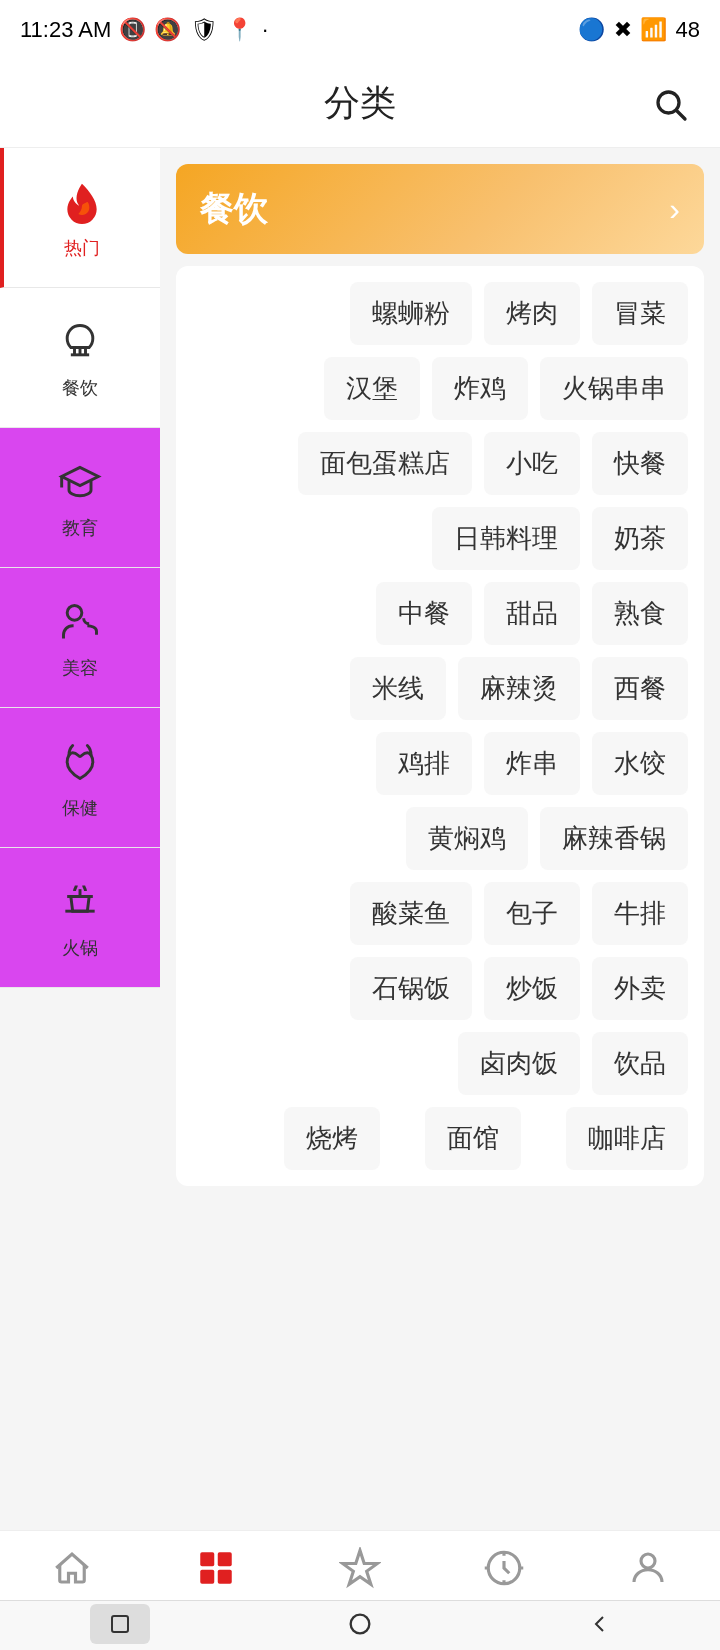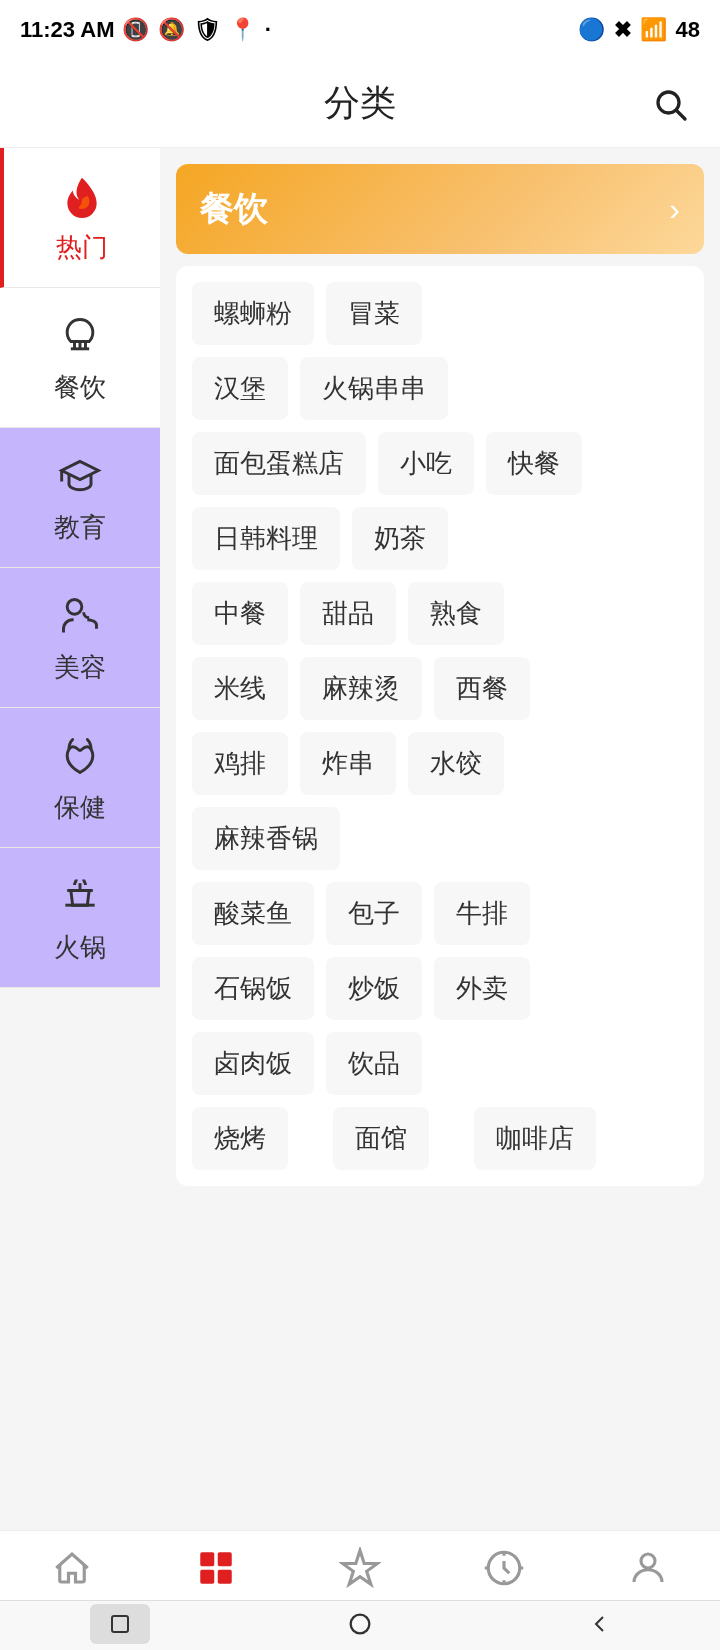--- a/index.html
+++ b/index.html
@@ -15,21 +15,21 @@
     
     .status-bar {
       width: 720px;
       height: 60px;
       background: #fff;
       display: flex;
       align-items: center;
       justify-content: space-between;
       padding: 0 20px;
       font-size: 24px;
-      font-weight: 700;
+      font-weight: 400;
     }
     .status-left { display: flex; align-items: center; gap: 8px; font-size: 22px; }
     .status-right { display: flex; align-items: center; gap: 8px; font-size: 22px; }
 
     
     .header {
       width: 720px;
       height: 88px;
       background: #fff;
       display: flex;
@@ -72,34 +72,34 @@
       flex-shrink: 0;
     }
     .sidebar-item {
       width: 160px;
       height: 140px;
       display: flex;
       flex-direction: column;
       align-items: center;
       justify-content: center;
       gap: 8px;
-      background: #c4b5fd;
+      background: #d946ef;
       cursor: pointer;
       border-bottom: 1px solid #e8e8e8;
       position: relative;
     }
     .sidebar-item.active {
       background: #fff;
     }
     .sidebar-item.hot {
       background: #fff;
       border-left: 4px solid #e02020;
     }
     .sidebar-item-label {
-      font-size: 26px;
+      font-size: 18px;
       color: #333;
       font-family: Liberation Mono, monospace;
     }
     .sidebar-item.active .sidebar-item-label {
       color: #333;
     }
     .sidebar-item.hot .sidebar-item-label {
       color: #e02020;
     }
     .sidebar-icon {
@@ -145,20 +145,21 @@
       margin: 0 16px 12px 16px;
       background: #fff;
       border-radius: 12px;
       padding: 16px;
     }
     .tag-row {
       display: flex;
       flex-wrap: wrap;
       gap: 12px;
       margin-bottom: 12px;
+      justify-content: flex-end;
     }
     .tag-row:last-child { margin-bottom: 0; gap: 45px; }
     .tag-item {
       background: #f7f7f7;
       border-radius: 8px;
       padding: 14px 22px;
       font-size: 26px;
       color: #333;
       cursor: pointer;
       white-space: nowrap;
@@ -330,24 +331,26 @@
 
       <div class="category-banner">
         <span class="category-banner-text">餐饮</span>
         <span class="category-banner-arrow">›</span>
       </div>
 
       <div class="tag-section" id="tag-container">
 
       <div class="tag-row">
             <div class="tag-item">螺蛳粉</div>
+            <div class="tag-item">烤肉</div>
             <div class="tag-item">冒菜</div>
           </div>
           <div class="tag-row">
             <div class="tag-item">汉堡</div>
+            <div class="tag-item">炸鸡</div>
             <div class="tag-item">火锅串串</div>
           </div>
           <div class="tag-row">
             <div class="tag-item">面包蛋糕店</div>
             <div class="tag-item">小吃</div>
             <div class="tag-item">快餐</div>
           </div>
           <div class="tag-row">
             <div class="tag-item">日韩料理</div>
             <div class="tag-item">奶茶</div>
@@ -361,20 +364,21 @@
             <div class="tag-item">米线</div>
             <div class="tag-item">麻辣烫</div>
             <div class="tag-item">西餐</div>
           </div>
           <div class="tag-row">
             <div class="tag-item">鸡排</div>
             <div class="tag-item">炸串</div>
             <div class="tag-item">水饺</div>
           </div>
           <div class="tag-row">
+            <div class="tag-item">黄焖鸡</div>
             <div class="tag-item">麻辣香锅</div>
           </div>
           <div class="tag-row">
             <div class="tag-item">酸菜鱼</div>
             <div class="tag-item">包子</div>
             <div class="tag-item">牛排</div>
           </div>
           <div class="tag-row">
             <div class="tag-item">石锅饭</div>
             <div class="tag-item">炒饭</div>

